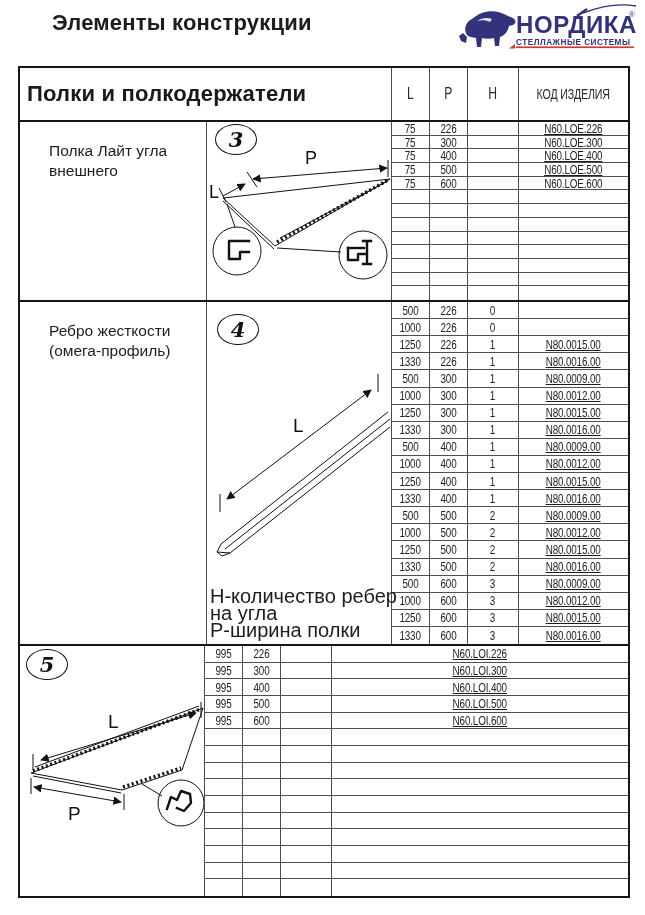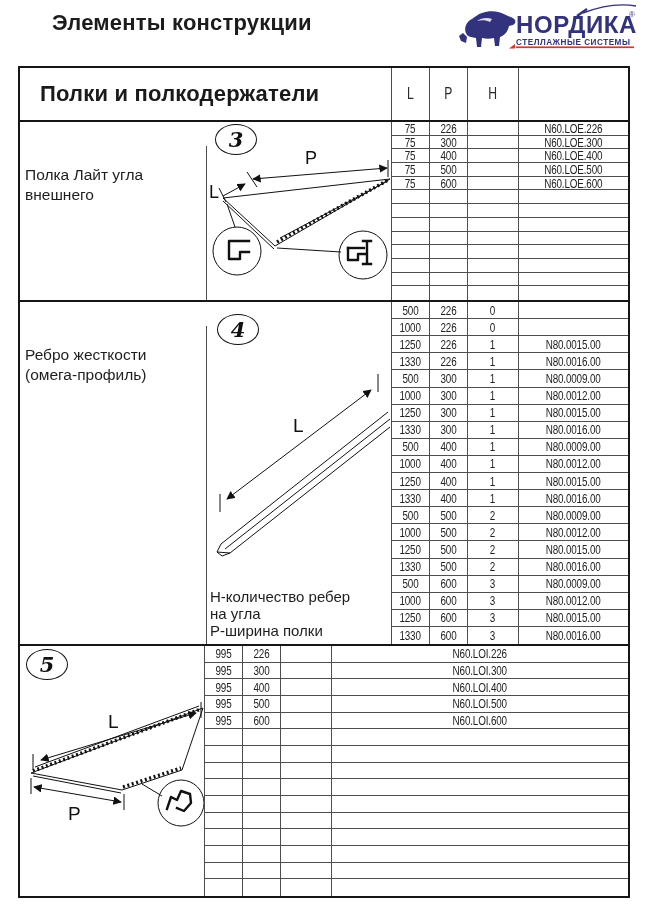--- a/index.html
+++ b/index.html
@@ -15,56 +15,56 @@
 
   
   .spec-table{
     position:absolute;left:18px;top:66px;width:612px;height:832px;
     border:2px solid #161616;box-sizing:border-box;display:flex;flex-direction:column;
     background:#fff;
   }
   .hdr{display:flex;height:54px;border-bottom:2px solid #161616;box-sizing:border-box;flex:none;}
   .hdr-title{
     width:372px;box-sizing:border-box;border-right:1px solid #4d4d4d;
-    display:flex;align-items:center;padding-left:20px;
+    display:flex;align-items:center;padding-left:7px;
     font-size:22px;font-weight:600;color:#1a1a1a;letter-spacing:.2px;
   }
   .hdr-col{box-sizing:border-box;border-right:1px solid #4d4d4d;display:flex;align-items:center;justify-content:center;}
   .hdr-col.last{border-right:none;}
   .w-l{width:38px;} .w-p{width:38px;} .w-h{width:51px;} .w-code{flex:1;}
 
   .section{display:flex;box-sizing:border-box;}
   .section.s1{height:180px;border-bottom:2px solid #161616;}
   .section.s2{height:344px;border-bottom:2px solid #161616;}
   .section.s3{flex:1;}
   .label-cell{
     width:187px;box-sizing:border-box;border-right:1px solid #4d4d4d;
-    padding:19px 10px 0 5px;font-size:15.5px;line-height:1.32;color:#1e1e1e;margin-top:24px;
+    padding:19px 10px 0 29px;font-size:15.5px;line-height:1.32;color:#1e1e1e;
   }
   .drawing-cell{
     width:185px;box-sizing:border-box;border-right:1px solid #4d4d4d;position:relative;
   }
   .fig-badge{
     position:absolute;border:1.6px solid #121212;border-radius:50%;
     width:40px;height:29px;display:flex;align-items:center;justify-content:center;
     font-family:"DejaVu Serif", serif;font-style:italic;font-weight:bold;font-size:21px;color:#111;
     background:#fff;
   }
   .fig1{left:8px;top:2px;}  .fig2{left:10px;top:12px;}  .fig3{left:6px;top:3px;}
   .note{
-    position:absolute;left:3px;bottom:5px;font-size:15px;line-height:17px;color:#1e1e1e;white-space:nowrap;
+    position:absolute;left:3px;bottom:5px;font-size:20px;line-height:17px;color:#1e1e1e;white-space:nowrap;
   }
   .draw{position:absolute;left:0;top:0;}
 
   .grid{flex:1;display:grid;grid-template-columns:38px 38px 51px 1fr;grid-auto-rows:1fr;}
   .cell{
     box-sizing:border-box;border-right:1px solid #4f4f4f;border-bottom:1px solid #4f4f4f;
     display:flex;align-items:center;justify-content:center;overflow:hidden;min-height:0;
   }
-  .cell.last{border-right:none;}
+  .cell.last{border-right:none;text-decoration:underline;}
   .grid > .cell:nth-last-child(-n+4){border-bottom:none;}
 
   
   .cn{
     display:inline-block;transform:scaleX(.76);transform-origin:center;
     font-size:13px;letter-spacing:-.2px;color:#222;white-space:nowrap;
   }
   .cn.hdr-letter{font-size:16px;color:#2a2a2a;}
   .cn.hdr-code{font-size:14px;color:#2a2a2a;}
 
@@ -107,20 +107,23 @@
   <div class="hdr">
     <div class="hdr-title">Полки и полкодержатели</div>
     <div class="hdr-col w-l">
         <span class="cn hdr-letter">L</span>
       </div>
     <div class="hdr-col w-p">
         <span class="cn hdr-letter">P</span>
       </div>
     <div class="hdr-col w-h">
         <span class="cn hdr-letter">H</span>
+      </div>
+    <div class="hdr-col w-code last">
+        <span class="cn hdr-code">КОД ИЗДЕЛИЯ</span>
       </div>
   </div>
 
   <div class="section s1">
     <div class="label-cell">Полка Лайт угла внешнего</div>
     <div class="drawing-cell">
       <svg class="draw" width="184" height="178" viewBox="0 0 184 178">
         <line class="dimline" x1="46" y1="57" x2="180" y2="46" marker-start="url(#ah)" marker-end="url(#ah)"></line>
         <line class="thin" x1="40" y1="50" x2="50" y2="65"></line>
         <line class="thin" x1="181" y1="38" x2="181" y2="55"></line>

